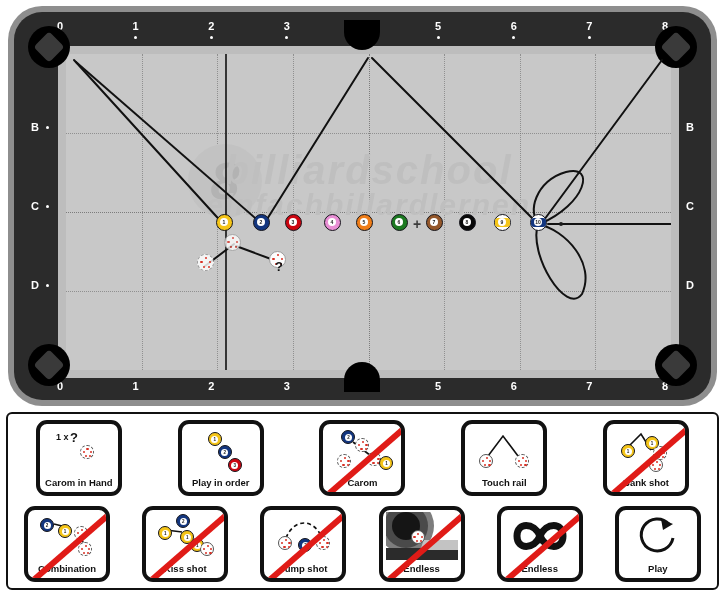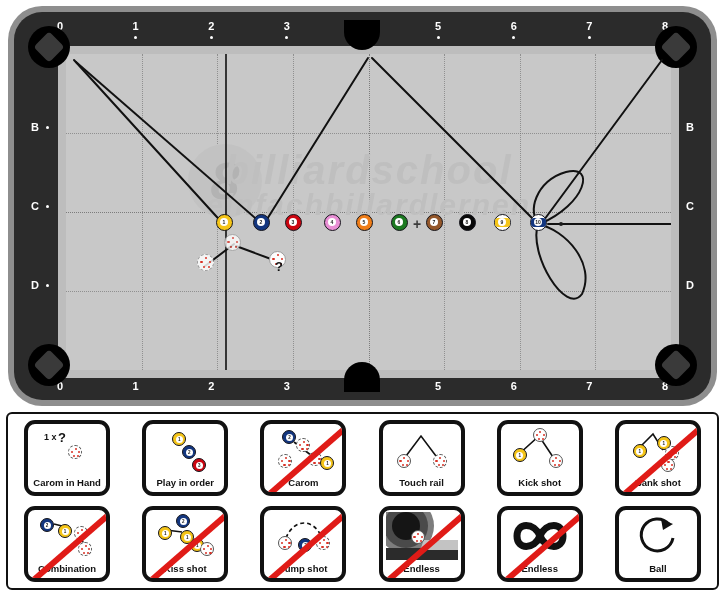--- a/index.html
+++ b/index.html
@@ -619,45 +619,20 @@
               <div class="cue-dot" style="left: 9px; top: 4.8px;"></div>
               <div class="cue-dot" style="left: 4px; top: 9px;"></div>
               <div class="cue-dot" style="left: 8.2px; top: 9px;"></div>
             </div>
           </div>
           <div class="btn-label">Touch rail</div>
         </div>
         <div class="tool-btn">
           <div class="icon-area">
             <svg class="mini-svg" viewBox="0 0 78 48">
-              <path d="M 18,28 L 38,10 L 54,34" stroke="#111111" stroke-width="1.6" fill="none"></path>
-            </svg>
-            <div class="mini-cue" style="left: 32px; top: 2px;">
-              <div class="cue-dot" style="left: 5.5px; top: 1.5px;"></div>
-              <div class="cue-dot" style="left: 1.8px; top: 4.8px;"></div>
-              <div class="cue-dot" style="left: 9px; top: 4.8px;"></div>
-              <div class="cue-dot" style="left: 4px; top: 9px;"></div>
-              <div class="cue-dot" style="left: 8.2px; top: 9px;"></div>
-            </div>
-            <div class="mini-ball" style="left: 12px; top: 22px; background: rgb(245, 197, 24);">
-              <div class="ball-num" style="position: relative; z-index: 2;">1</div>
-            </div>
-            <div class="mini-cue" style="left: 48px; top: 28px;">
-              <div class="cue-dot" style="left: 5.5px; top: 1.5px;"></div>
-              <div class="cue-dot" style="left: 1.8px; top: 4.8px;"></div>
-              <div class="cue-dot" style="left: 9px; top: 4.8px;"></div>
-              <div class="cue-dot" style="left: 4px; top: 9px;"></div>
-              <div class="cue-dot" style="left: 8.2px; top: 9px;"></div>
-            </div>
-          </div>
-          <div class="btn-label">Kick shot</div>
-        </div>
-        <div class="tool-btn">
-          <div class="icon-area">
-            <svg class="mini-svg" viewBox="0 0 78 48">
               <path d="M 20,22 L 34,8 L 44,24" stroke="#111111" stroke-width="1.6" fill="none"></path>
             </svg>
             <div class="mini-ball" style="left: 14px; top: 18px; background: rgb(245, 197, 24);">
               <div class="ball-num" style="position: relative; z-index: 2;">1</div>
             </div>
             <div class="mini-ball" style="left: 38px; top: 10px; background: rgb(245, 197, 24);">
               <div class="ball-num" style="position: relative; z-index: 2;">1</div>
             </div>
             <div class="mini-cue dashed" style="left: 46px; top: 20px;">
               <div class="cue-dot" style="left: 5.5px; top: 1.5px;"></div>
@@ -792,18 +767,18 @@
           <div class="btn-label">Endless</div>
           <div class="disable-slash" style="background: rgb(224, 27, 23);"></div>
         </div>
         <div class="tool-btn">
           <div class="icon-area">
             <svg class="mini-svg" viewBox="0 0 78 48">
               <path d="M 50,12 A 16,16 0 1 0 54,26" stroke="#111111" stroke-width="3" fill="none"></path>
               <path d="M 42,7 L 54,12 L 44,18 Z" fill="#111111"></path>
             </svg>
           </div>
-          <div class="btn-label">Ball</div>
+          <div class="btn-label">Play</div>
         </div>
       </div>
   </div>
 
 </div>
 
 </body></html>

